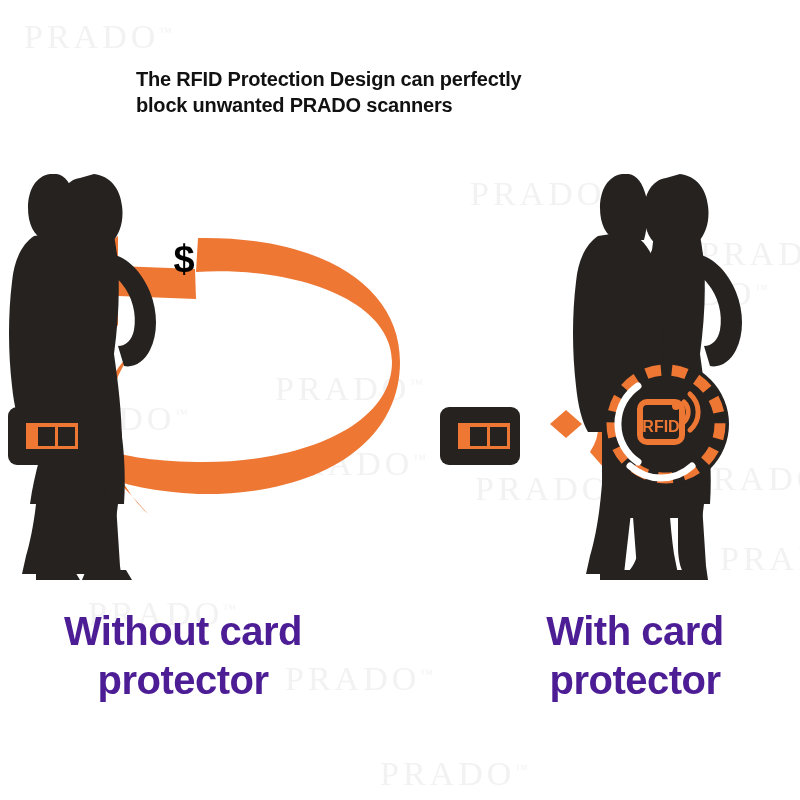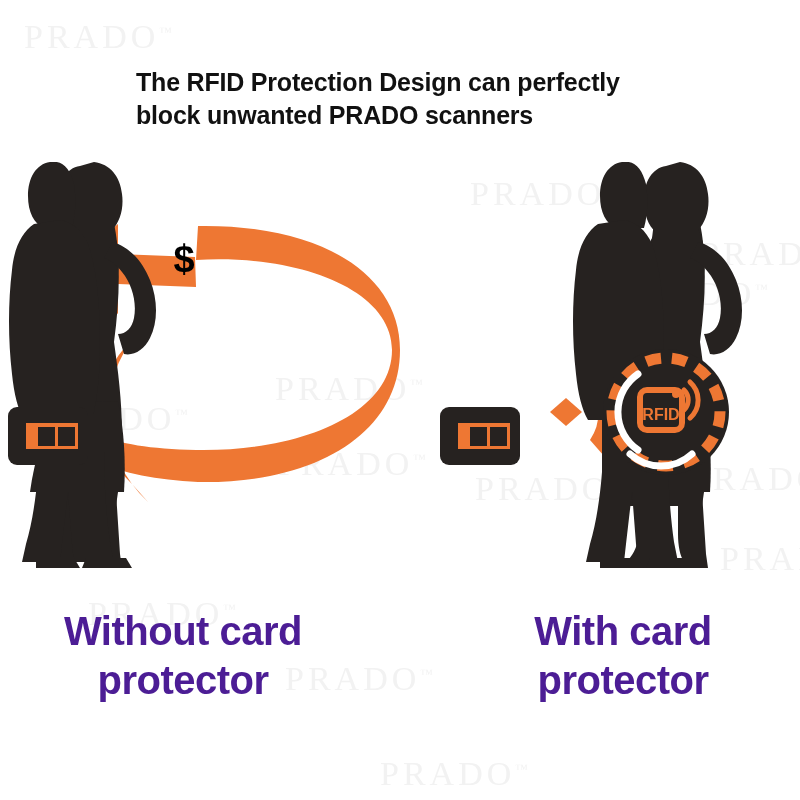--- a/index.html
+++ b/index.html
@@ -24,46 +24,46 @@
     user-select:none;
   }
   .wm sup{font-size:13px;letter-spacing:0;vertical-align:super;}
 
   
   .heading{
     position:absolute;
     left:136px;top:66px;
     width:560px;
     z-index:40;
-    font-size:25px;
+    font-size:20px;
     font-weight:bold;
     line-height:1.32;
     color:#111111;
     letter-spacing:-0.2px;
   }
 
   
-  .panel{position:absolute;top:162px;height:410px;z-index:20;}
+  .panel{position:absolute;top:174px;height:410px;z-index:20;}
   #panel-left{left:0px;width:400px;}
   #panel-right{left:400px;width:400px;}
   .panel svg{display:block;}
 
   
   .caption{
     position:absolute;
     z-index:45;
     text-align:center;
     color:#4c1d95;
     font-size:40px;
     font-weight:bold;
     line-height:1.22;
     letter-spacing:-0.5px;
   }
   #caption-left{left:18px;top:607px;width:330px;}
-  #caption-right{left:458px;top:607px;width:330px;}
+  #caption-right{left:470px;top:607px;width:330px;}
   .caption .l1{display:block;}
   .caption .l2{display:block;}
 </style>
 </head>
 <body>
 
 <div id="stage">
 
   <div class="wm-layer" id="wm-layer">
       <div class="wm" style="left: 24px; top: 18px;">PRADO<sup>™</sup></div>

